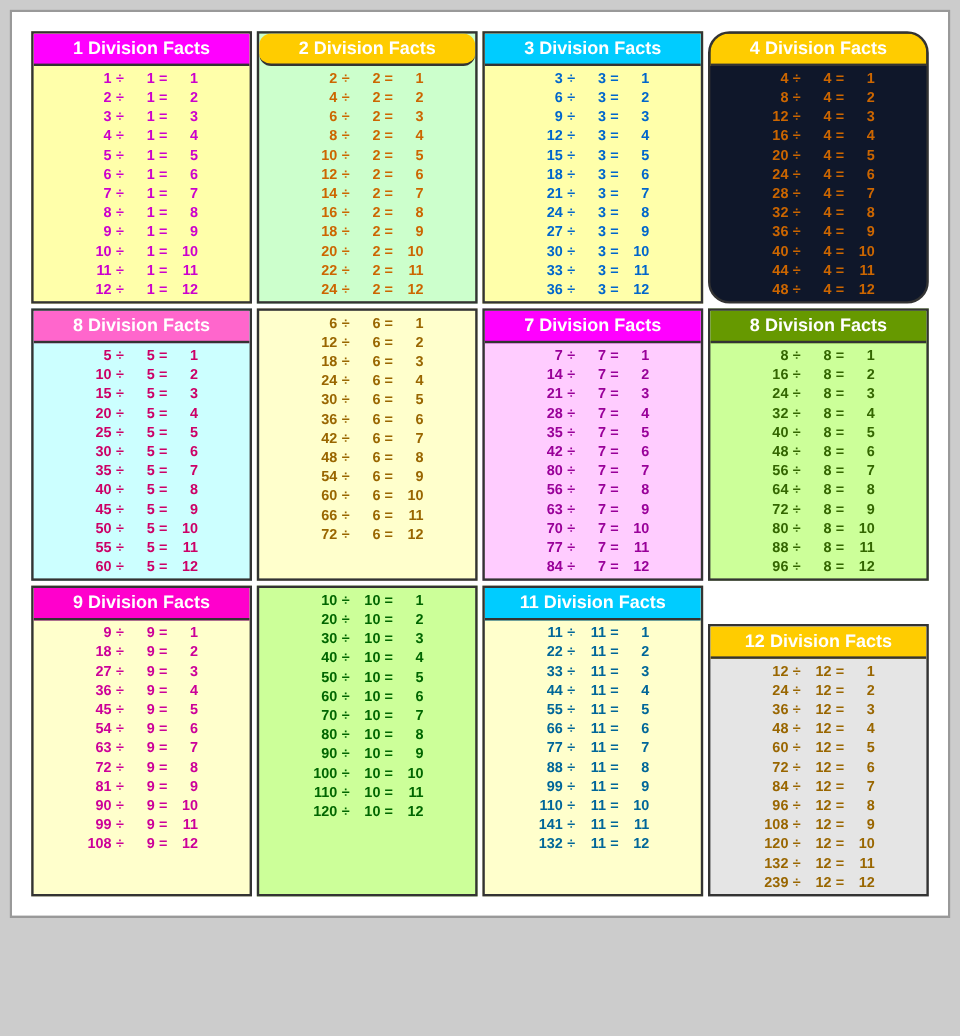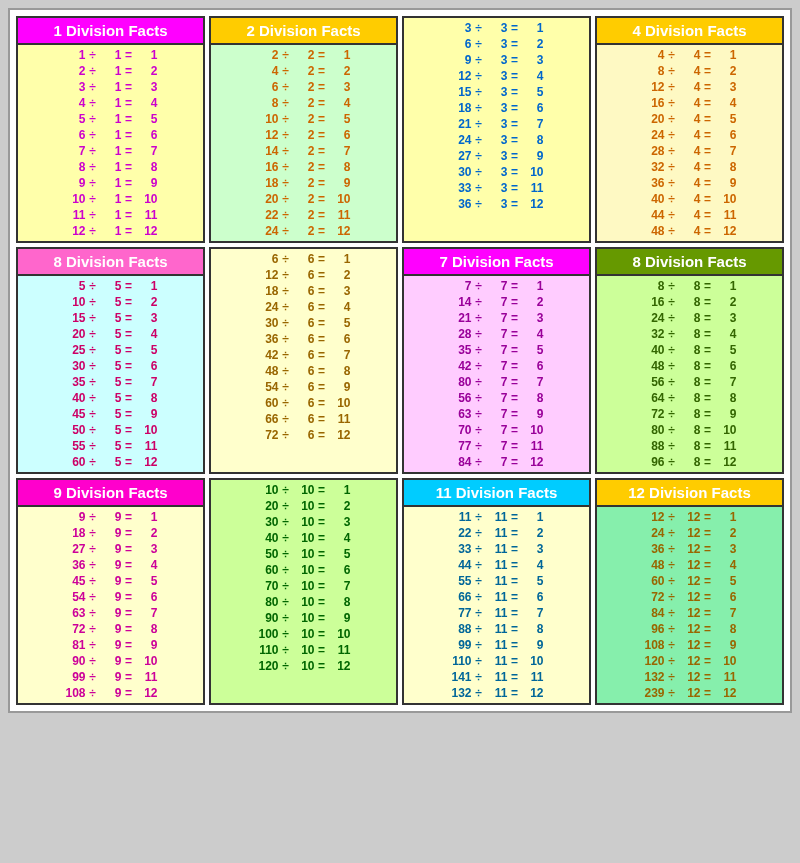--- a/index.html
+++ b/index.html
@@ -7,21 +7,21 @@
       background: #ccc;
       display: flex;
       justify-content: center;
       align-items: flex-start;
       padding: 8px;
       font-family: Arial, sans-serif;
     }
     .page {
       background: white;
       width: 784px;
-      padding: 6px;
+      padding: 16px;
       border: 2px solid #999;
     }
     .grid {
       display: grid;
       grid-template-columns: 1fr 1fr 1fr 1fr;
       gap: 4px;
     }
     .section {
       border: 2px solid #333;
       overflow: hidden;
@@ -65,30 +65,30 @@
       display: inline-block;
       min-width: 22px;
       text-align: right;
     }
 
     
     .s1 .section-header { background: #ff00ff; color: white; }
     .s1 { background: #ffffaa; }
     .s1 .fact-row { color: #cc00cc; }
 
-    .s2 .section-header { background: #ffcc00; color: white; }
+    .s2 .section-header { background: #ffcc00; color: white; border-radius: 10px; }
     .s2 { background: #ccffcc; }
     .s2 .fact-row { color: #cc6600; }
 
     .s3 .section-header { background: #00ccff; color: white; }
     .s3 { background: #ffffaa; }
     .s3 .fact-row { color: #0066cc; }
 
     .s4 .section-header { background: #ffcc00; color: white; }
-    .s4 { background: #fef9c3; }
+    .s4 { background: #0f172a; border-radius: 18px; }
     .s4 .fact-row { color: #cc6600; }
 
     .s5 .section-header { background: #ff66cc; color: white; }
     .s5 { background: #ccffff; }
     .s5 .fact-row { color: #cc0066; }
 
     .s6 .section-header { background: #ff9900; color: white; }
     .s6 { background: #ffffcc; }
     .s6 .fact-row { color: #996600; }
 
@@ -106,21 +106,21 @@
 
     .s10 .section-header { background: #33cc00; color: white; }
     .s10 { background: #ccff99; }
     .s10 .fact-row { color: #006600; }
 
     .s11 .section-header { background: #00ccff; color: white; }
     .s11 { background: #ffffcc; }
     .s11 .fact-row { color: #006699; }
 
     .s12 .section-header { background: #ffcc00; color: white; }
-    .s12 { background: #86efac; }
+    .s12 { background: #e5e5e5; margin-top: 32px; }
     .s12 .fact-row { color: #996600; }
   </style>
 </head>
 <body>
 
 <div class="page">
   <div class="grid" id="facts-grid">
   <div class="section s1">
         <div class="section-header">1 Division Facts</div>
         <div class="facts-table">
@@ -293,20 +293,21 @@
           <div class="fact-row">
             <span class="fact-num">24</span>
             <span class="fact-div">&nbsp;÷&nbsp;</span>
             <span class="fact-num">2</span>
             <span class="fact-eq">&nbsp;=&nbsp;</span>
             <span class="fact-result">12</span>
           </div>
         </div>
       </div>
       <div class="section s3">
+        <div class="section-header">3 Division Facts</div>
         <div class="facts-table">
           <div class="fact-row">
             <span class="fact-num">3</span>
             <span class="fact-div">&nbsp;÷&nbsp;</span>
             <span class="fact-num">3</span>
             <span class="fact-eq">&nbsp;=&nbsp;</span>
             <span class="fact-result">1</span>
           </div>
           <div class="fact-row">
             <span class="fact-num">6</span>

